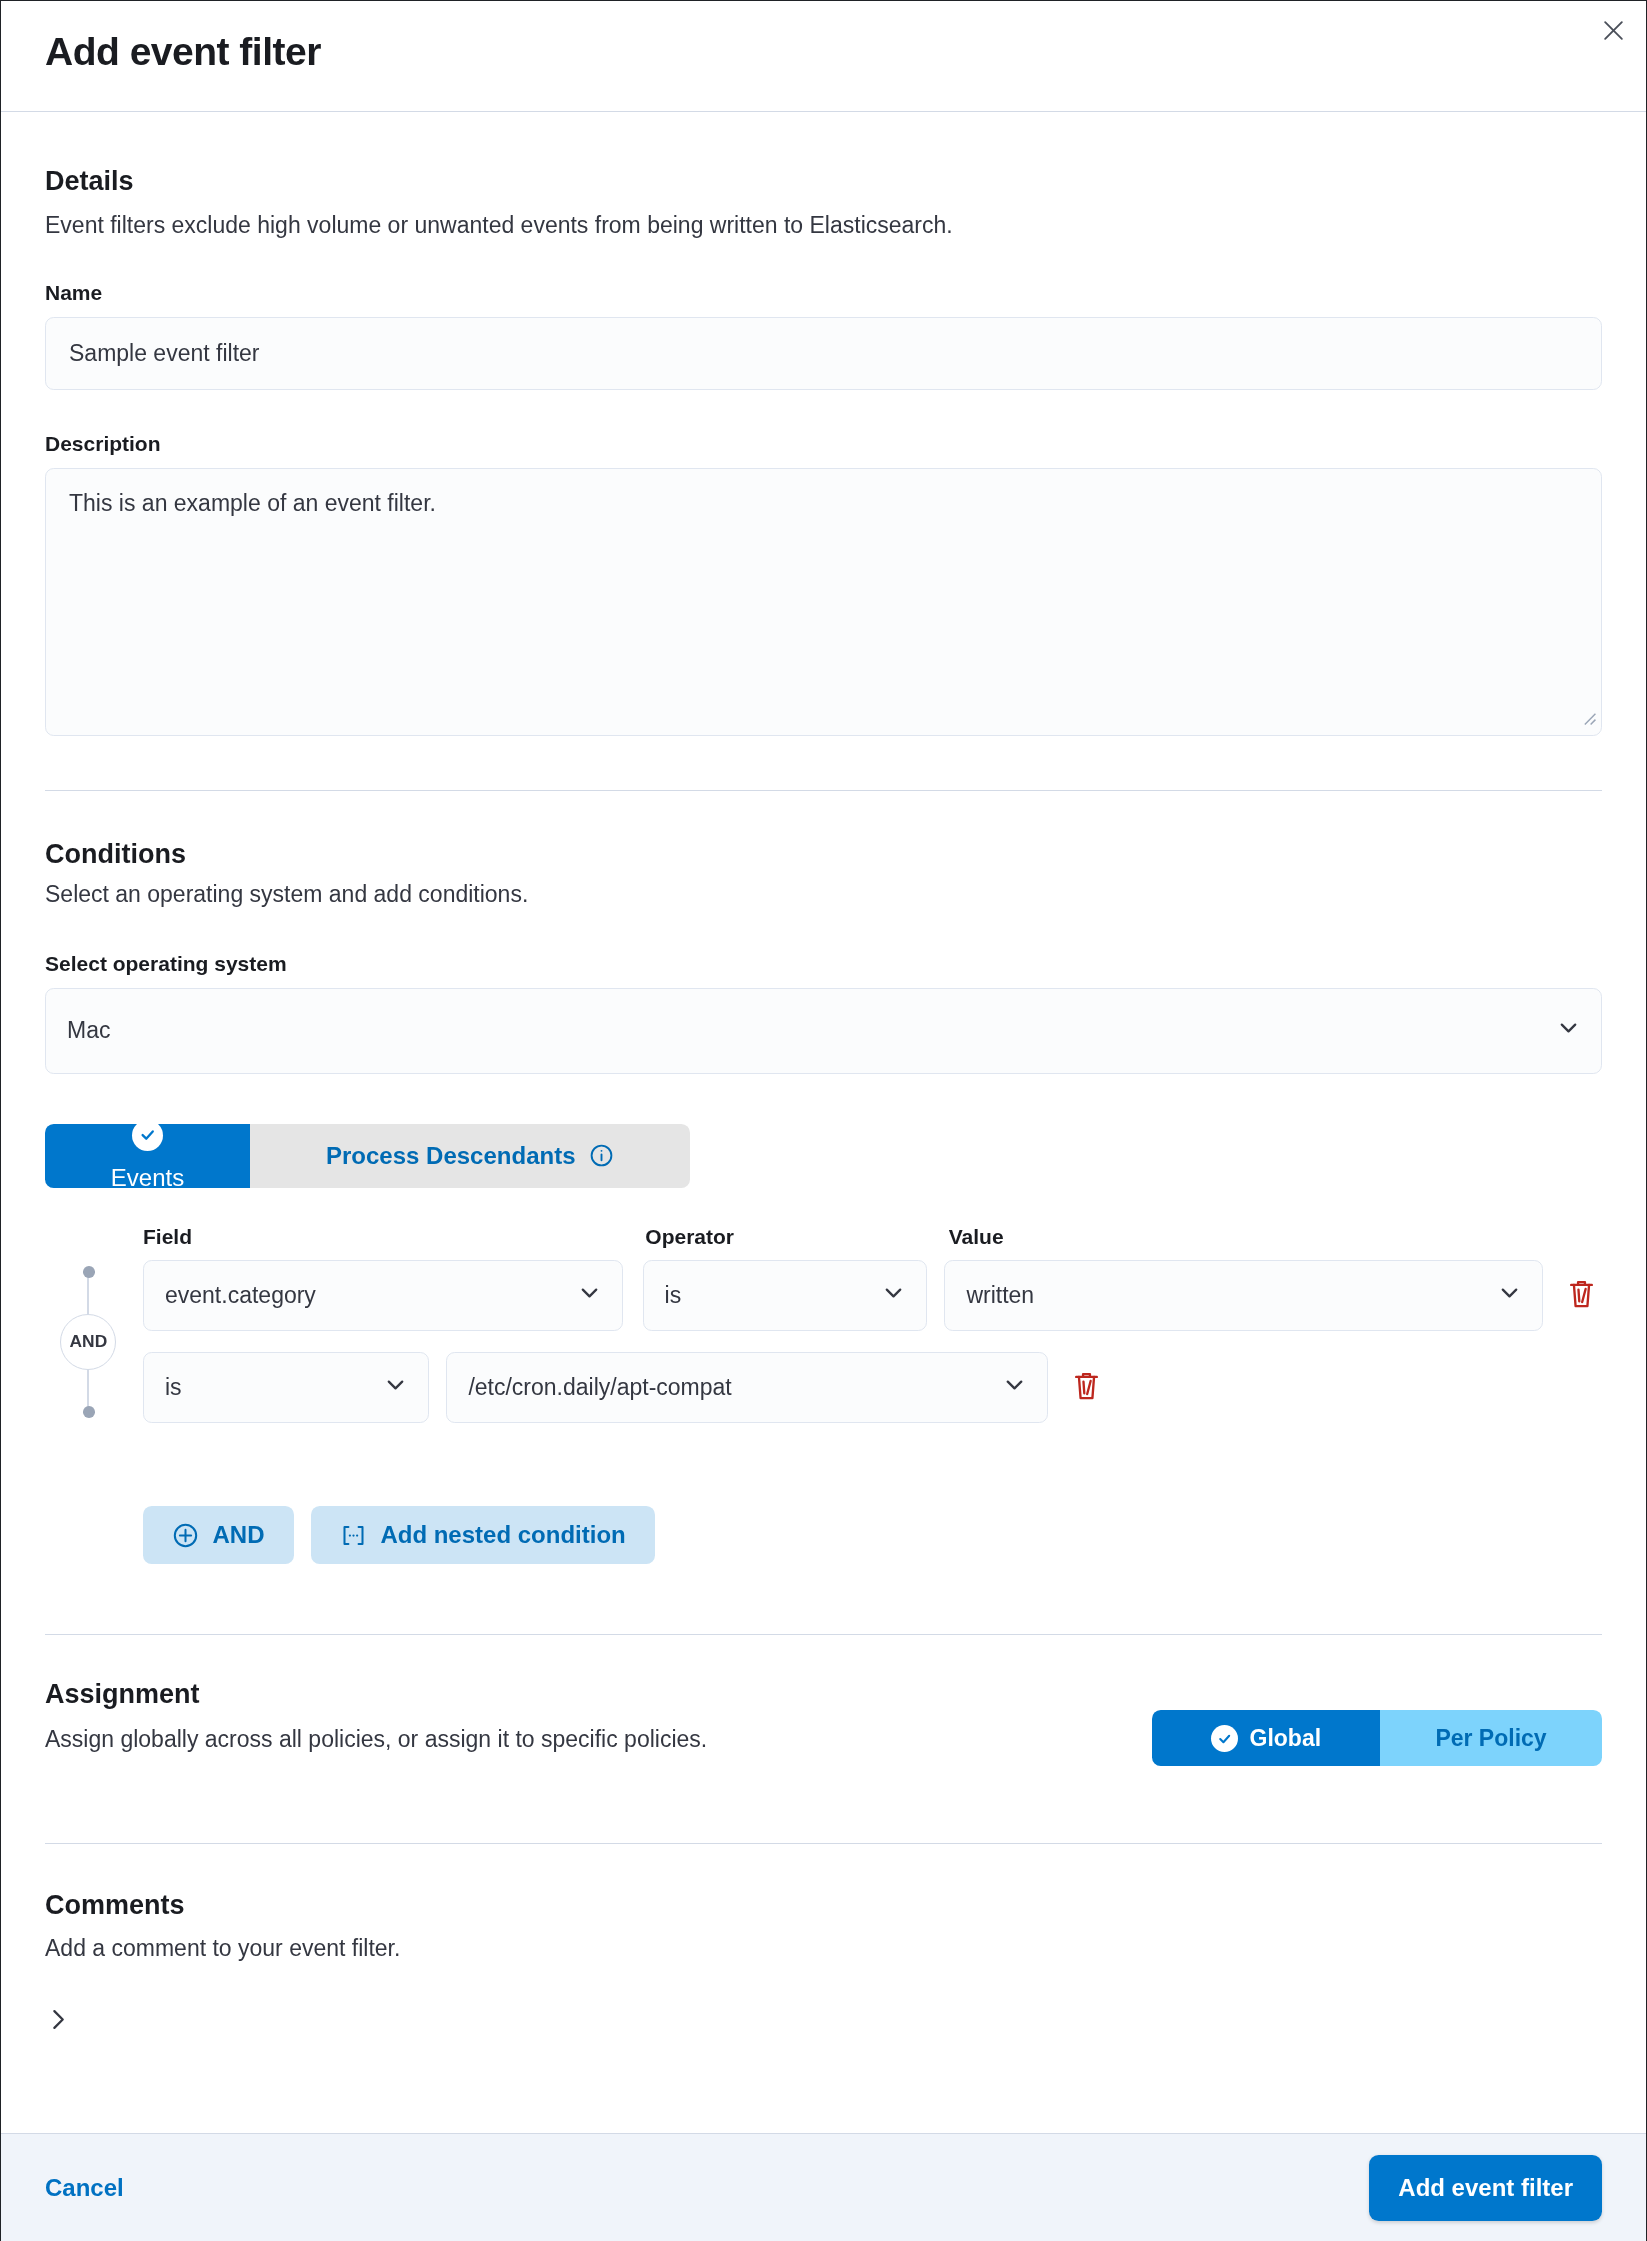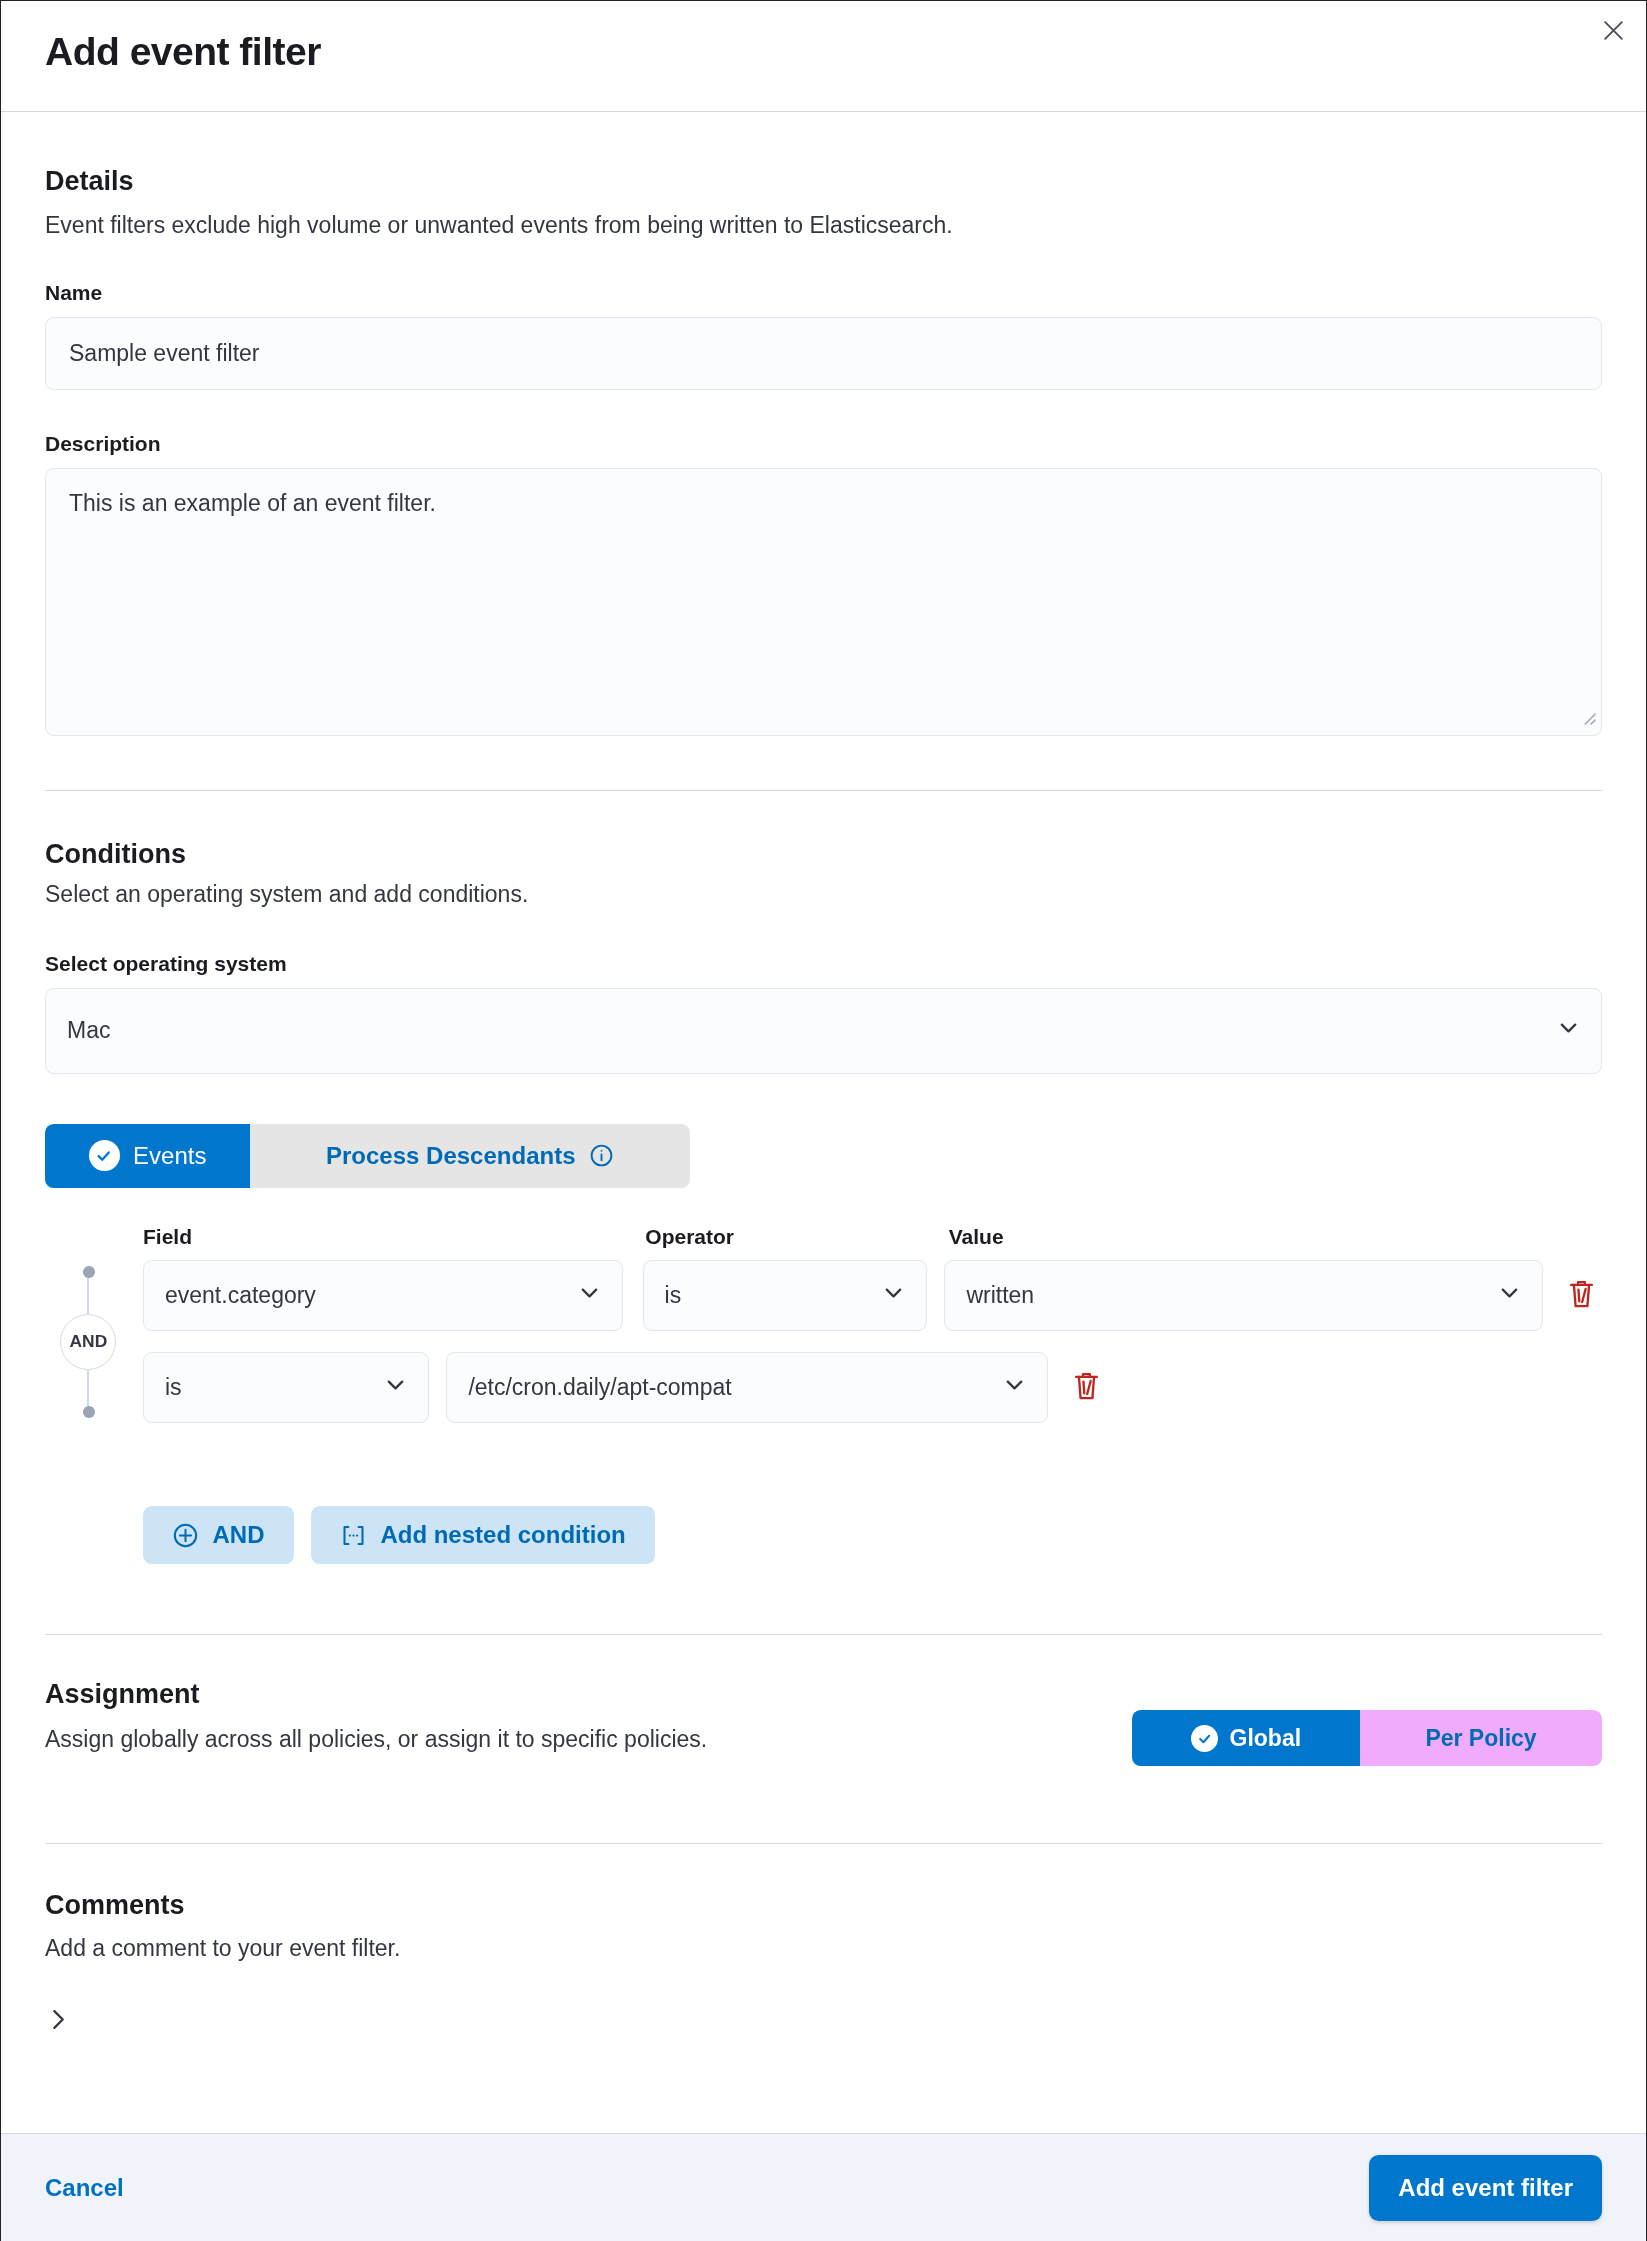--- a/index.html
+++ b/index.html
@@ -49,21 +49,21 @@
     display:flex; align-items:center; justify-content:space-between;
     padding:0 21px; cursor:pointer;
   }
   .fake-select .sel-value { white-space:nowrap; overflow:hidden; text-overflow:ellipsis; }
 
   
   .os-tabs { display:inline-flex; border-radius:8.7px; overflow:hidden; margin-top:50px; }
   .tab { display:flex; align-items:center; justify-content:center; gap:13.5px;
          height:64px; border:none; cursor:pointer;
          font-family:"Liberation Sans", sans-serif; font-size:24px; }
-  .tab-selected { background:#0077CC; color:#ffffff; font-weight:400; width:205px; }
+  .tab-selected { background:#0077CC; color:#ffffff; font-weight:400; width:205px;flex-direction:column; }
   .tab-unselected { background:#e5e5e5; color:#006bb4; font-weight:600; width:440px; }
   .check-circle {
     width:31px; height:31px; border-radius:50%; background:#ffffff;
     display:flex; align-items:center; justify-content:center; flex:0 0 auto;
   }
 
   
   .builder-labels { display:flex; margin-top:37px; padding-left:98px; }
   .builder-labels .col-field { width:483px; margin-right:19.3px; }
   .builder-labels .col-op { width:286px; margin-right:17.4px; }
@@ -97,21 +97,21 @@
     font-size:24px; font-weight:600; cursor:pointer;
   }
 
   
   .assignment-row { display:flex; align-items:flex-start; justify-content:space-between; }
   .assign-toggle { display:inline-flex; border-radius:8.7px; overflow:hidden; margin-top:31px; flex:0 0 auto; }
   .toggle-btn { display:flex; align-items:center; justify-content:center; gap:11.6px;
                 height:56px; border:none; cursor:pointer;
                 font-family:"Liberation Sans", sans-serif; font-size:23px; }
   .toggle-selected { background:#0077CC; color:#fff; font-weight:700; width:228px; }
-  .toggle-unselected { background:#f0abfc; color:#006bb4; font-weight:600; width:242px; }
+  .toggle-unselected { background:#7dd3fc; color:#006bb4; font-weight:600; width:222px; }
   .check-circle-sm { width:27px; height:27px; border-radius:50%; background:#fff;
                      display:flex; align-items:center; justify-content:center; flex:0 0 auto; }
 
   
   .accordion-toggle { background:none; border:none; cursor:pointer; margin-top:42px;
                       width:35px; height:35px; display:flex; align-items:center; }
 
   
   .modal-footer {
     flex:0 0 auto; margin-top:auto; height:108px; background:#f0f4fa;

